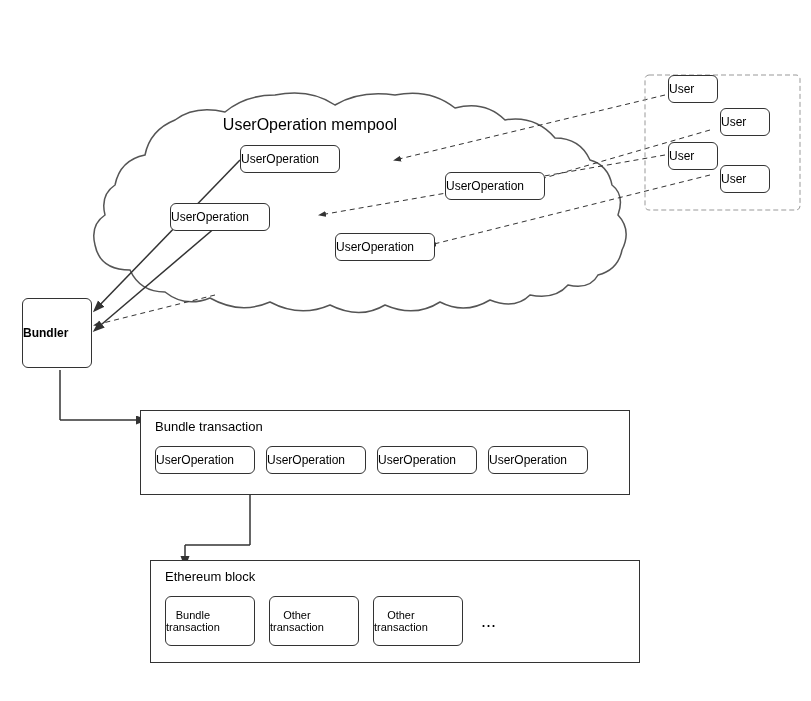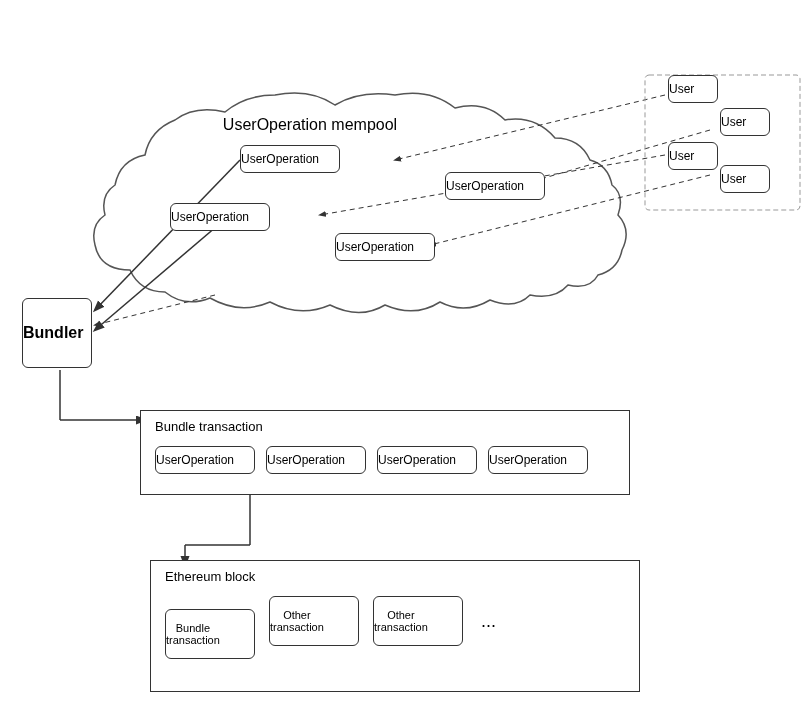--- a/index.html
+++ b/index.html
@@ -35,21 +35,21 @@
       font-size: 12px;
     }
     .box-sm {
       width: 100px;
       height: 28px;
     }
     .bundler-box {
       width: 70px;
       height: 70px;
       border-radius: 6px;
-      font-size: 16px;
+      font-size: 12px;
       font-weight: bold;
     }
     .container-box {
       border-radius: 0;
       background: #fff;
       border: 1.5px solid #333;
     }
     .user-box {
       width: 50px;
       height: 28px;
@@ -175,26 +175,26 @@
     <span>UserOperation</span>
   </div>
   <div class="box box-sm" style="position:absolute; top:35px; left:236px;">
     <span>UserOperation</span>
   </div>
   <div class="box box-sm" style="position:absolute; top:35px; left:347px;">
     <span>UserOperation</span>
   </div>
 </div>
 
-<div class="container-box" style="position:absolute; left:150px; top:560px; width:490px; height:132px;">
+<div class="container-box" style="position:absolute; left:150px; top:560px; width:490px; height:103px;">
   <div style="position:absolute; top:8px; left:14px; font-size:13px; font-family:Arial;">
     <span>Ethereum block</span>
   </div>
 
-  <div class="box" style="position:absolute; top:48px; left:14px; width:90px; height:50px; font-size:11px;">
+  <div class="box" style="position:absolute; top:35px; left:14px; width:90px; height:50px; font-size:11px;">
     <span style="white-space:pre-line;">Bundle
 transaction</span>
   </div>
 
   <div class="box" style="position:absolute; top:35px; left:118px; width:90px; height:50px; font-size:11px;">
     <span style="white-space:pre-line;">Other
 transaction</span>
   </div>
 
   <div class="box" style="position:absolute; top:35px; left:222px; width:90px; height:50px; font-size:11px;">

